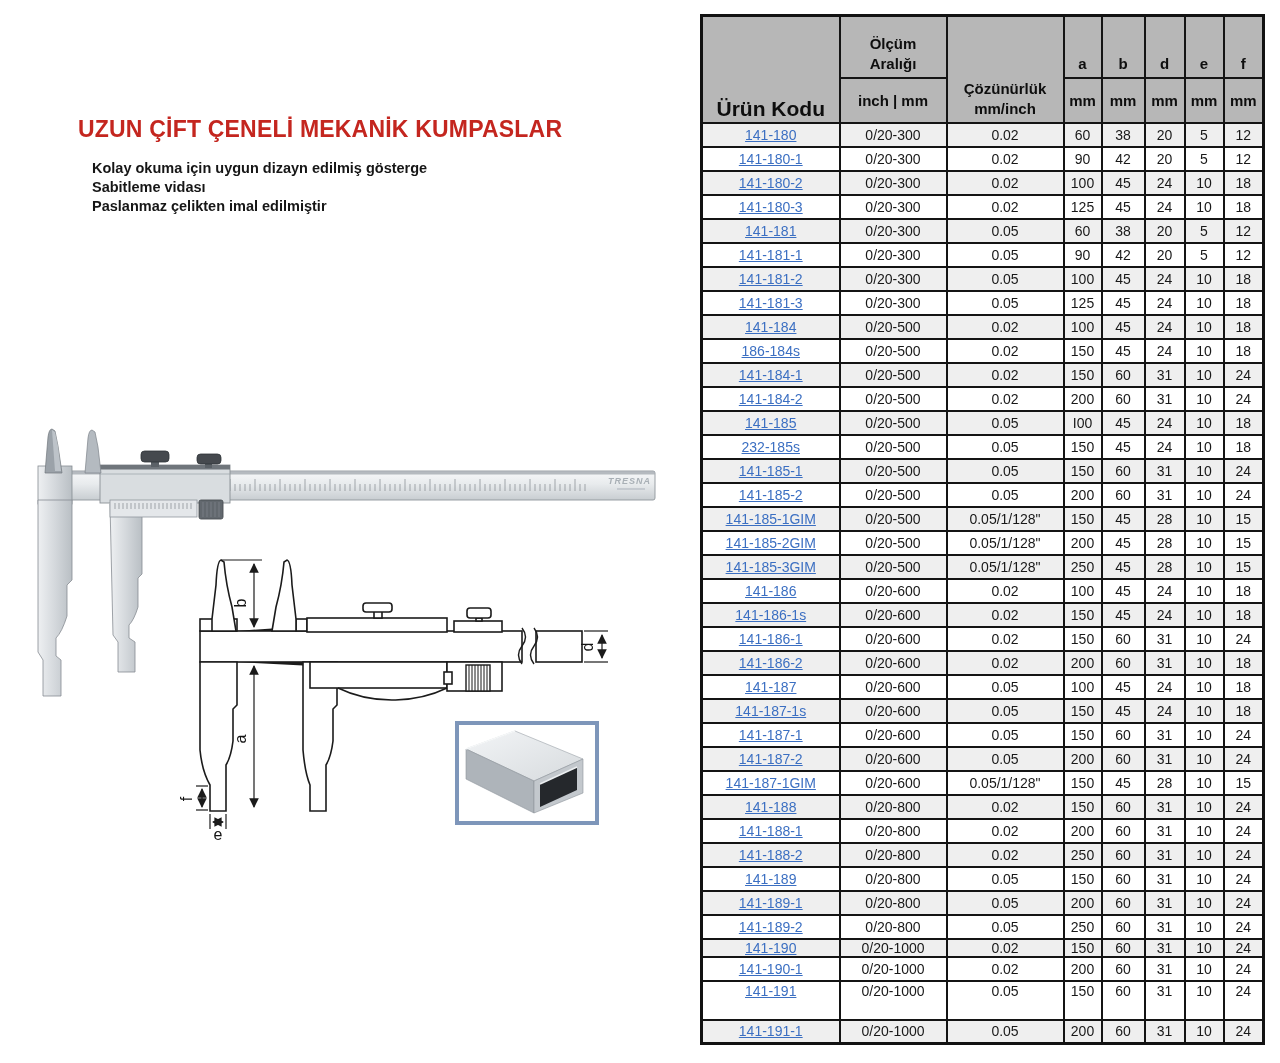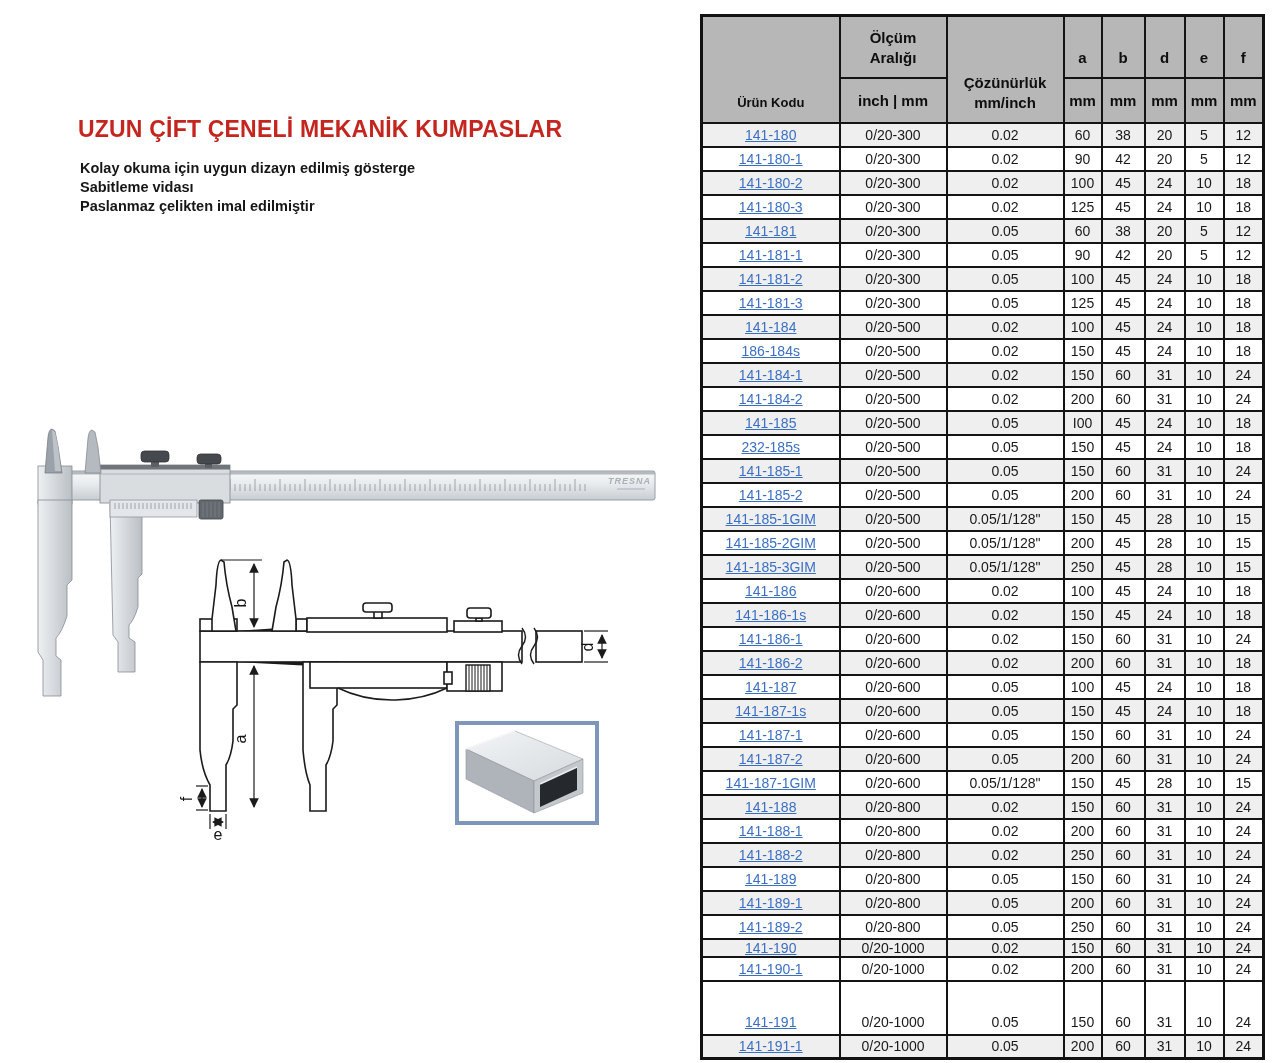--- a/index.html
+++ b/index.html
@@ -2,51 +2,51 @@
 <html style="--title-red: #c4261f; --link-blue: #3b6fc2; --header-gray: #b7b7b7; --row-shade: #efefef; --badge-yellow: #ece88f; --inset-border-blue: #7e96ba;"><head>
 <meta charset="utf-8">
 <style>
   html,body { margin:0; padding:0; background:#fff; }
   .page { position:relative; width:1280px; height:1063px; background:#fff; overflow:hidden;
           font-family:"Liberation Sans", sans-serif; }
 
   
   .title { position:absolute; left:78px; top:116px; font-size:23px; font-weight:bold;
            color:var(--title-red,#c4261f); letter-spacing:.2px; white-space:nowrap; }
-  .features { position:absolute; left:80px; top:159px; font-size:14.5px; font-weight:bold;
+  .features { position:absolute; left:92px; top:159px; font-size:14.5px; font-weight:bold;
               color:#161616; line-height:19px; }
 
   .badges { position:absolute; left:532px; top:377px; display:flex; gap:9px; }
   .badge { width:46px; height:46px; box-sizing:border-box; border:4px solid #0d0d0d; border-radius:11px;
            background:linear-gradient(180deg,var(--badge-yellow,#ece88f),#ddd77c);
            display:flex; flex-direction:column; align-items:center; justify-content:center; }
   .badge .b-main { font-size:12.5px; font-weight:bold; color:#101010; line-height:13px; }
   .badge .b-sub  { font-size:6.5px; font-weight:bold; color:#2a2a2a; line-height:8px; }
   .badge .smudge { width:30px; height:4px; margin-top:2px;
                    background:repeating-linear-gradient(90deg,#1c1c1c 0 3px, rgba(0,0,0,.25) 3px 5px); }
 
   .photo-svg   { position:absolute; left:15px;  top:424px; }
   .drawing-svg { position:absolute; left:150px; top:545px; }
 
   
   table.spec { position:absolute; left:700px; top:14px; width:562px; border-collapse:collapse;
                table-layout:fixed; background:#fff; border:3px solid #121212; }
   .spec th, .spec td { border:2px solid #141414; padding:0 2px; text-align:center;
                        overflow:hidden; white-space:nowrap; box-sizing:border-box; }
   .spec thead th { background:var(--header-gray,#b7b7b7); color:#0e0e0e; font-weight:bold; font-size:15px; }
-  .spec tr.h1 th { height:62px; vertical-align:bottom; padding-bottom:9px; line-height:20px; }
+  .spec tr.h1 th { height:62px; vertical-align:bottom; padding-bottom:3px; line-height:20px; }
   .spec tr.h2 th { height:45px; vertical-align:middle; }
-  .spec th.product { vertical-align:bottom; padding-bottom:8px; font-size:13px; }
+  .spec th.product { vertical-align:bottom; padding-bottom:8px; font-size:21px; }
   .spec th.res { vertical-align:bottom; padding-bottom:7px; line-height:22px;margin-left:24px; }
   .spec tbody td { height:24px; font-size:14px; color:#181818; }
   .spec tbody tr:nth-child(odd)  { background:var(--row-shade,#efefef); }
   .spec tbody tr:nth-child(even) { background:#ffffff; }
   .spec tbody tr:nth-child(35) td { height:14px; }
   .spec tbody tr:nth-child(37) { background:#ffffff; }
-  .spec tbody tr:nth-child(37) td { height:54px; vertical-align:bottom; padding-bottom:4px; }
+  .spec tbody tr:nth-child(37) td { height:39px; vertical-align:bottom; padding-bottom:20px; }
   .spec tbody tr:nth-child(38) { background:var(--row-shade,#efefef); }
   .spec a.code { color:var(--link-blue,#3b6fc2); text-decoration:underline; }
 
   
   .svg-label { font-family:"Liberation Sans", sans-serif; font-size:16px; fill:#141414; }
   .brand-txt { font-family:"Liberation Sans", sans-serif; font-size:9px; font-weight:bold;
                font-style:italic; fill:#a9b0b6; letter-spacing:1px; }
 </style>
 </head>
 <body>

